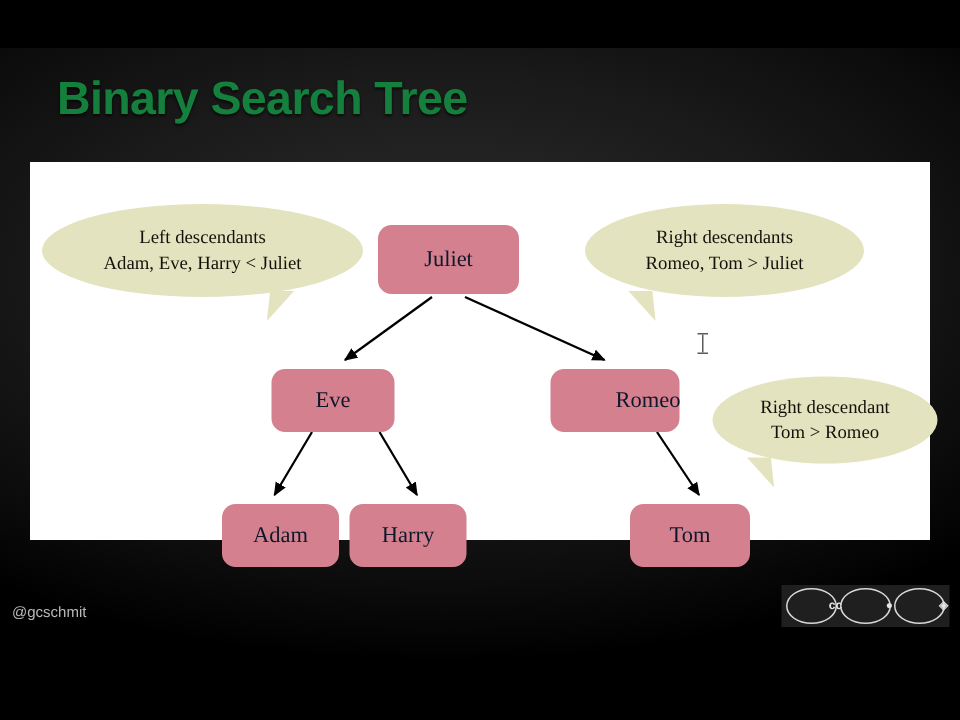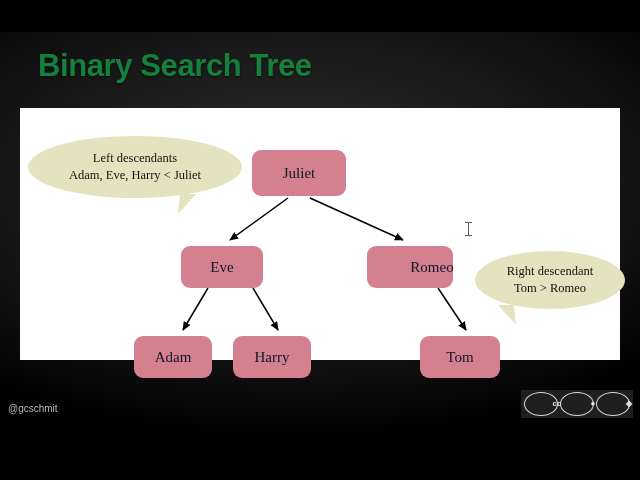--- a/index.html
+++ b/index.html
@@ -213,36 +213,41 @@
       <span>Juliet</span>
     </div>
 
     <div class="tree-node" style="left:161px; top:138px; width:82px; height:42px;">
       <span>Eve</span>
     </div>
     <div class="tree-node" style="left:347px; top:138px; width:86px; height:42px;padding-left:44px;">
       <span>Romeo</span>
     </div>
 
-    <div class="tree-node" style="left:114px; top:228px; width:78px; height:42px;">
+    <div class="tree-node" style="left:128px; top:228px; width:78px; height:42px;">
       <span>Adam</span>
     </div>
     <div class="tree-node" style="left:213px; top:228px; width:78px; height:42px;">
       <span>Harry</span>
     </div>
     <div class="tree-node" style="left:400px; top:228px; width:80px; height:42px;">
       <span>Tom</span>
     </div>
 
     <div class="callout" style="left:8px; top:28px; width:214px; height:62px;text-align:center;">
       <span class="cline">Left descendants</span>
       <span class="cline">Adam, Eve, Harry &lt; Juliet</span>
       <span class="tail tail-dr"></span>
     </div>
 
+    <div class="callout" style="left:370px; top:28px; width:186px; height:62px;">
+      <span class="cline">Right descendants</span>
+      <span class="cline">Romeo, Tom &gt; Juliet</span>
+      <span class="tail tail-dl"></span>
+    </div>
 
 
     <div class="callout" style="left:455px; top:143px; width:150px; height:58px;">
       <span class="cline">Right descendant</span>
       <span class="cline">Tom &gt; Romeo</span>
       <span class="tail tail-dl"></span>
     </div>
 
   </div>
 

